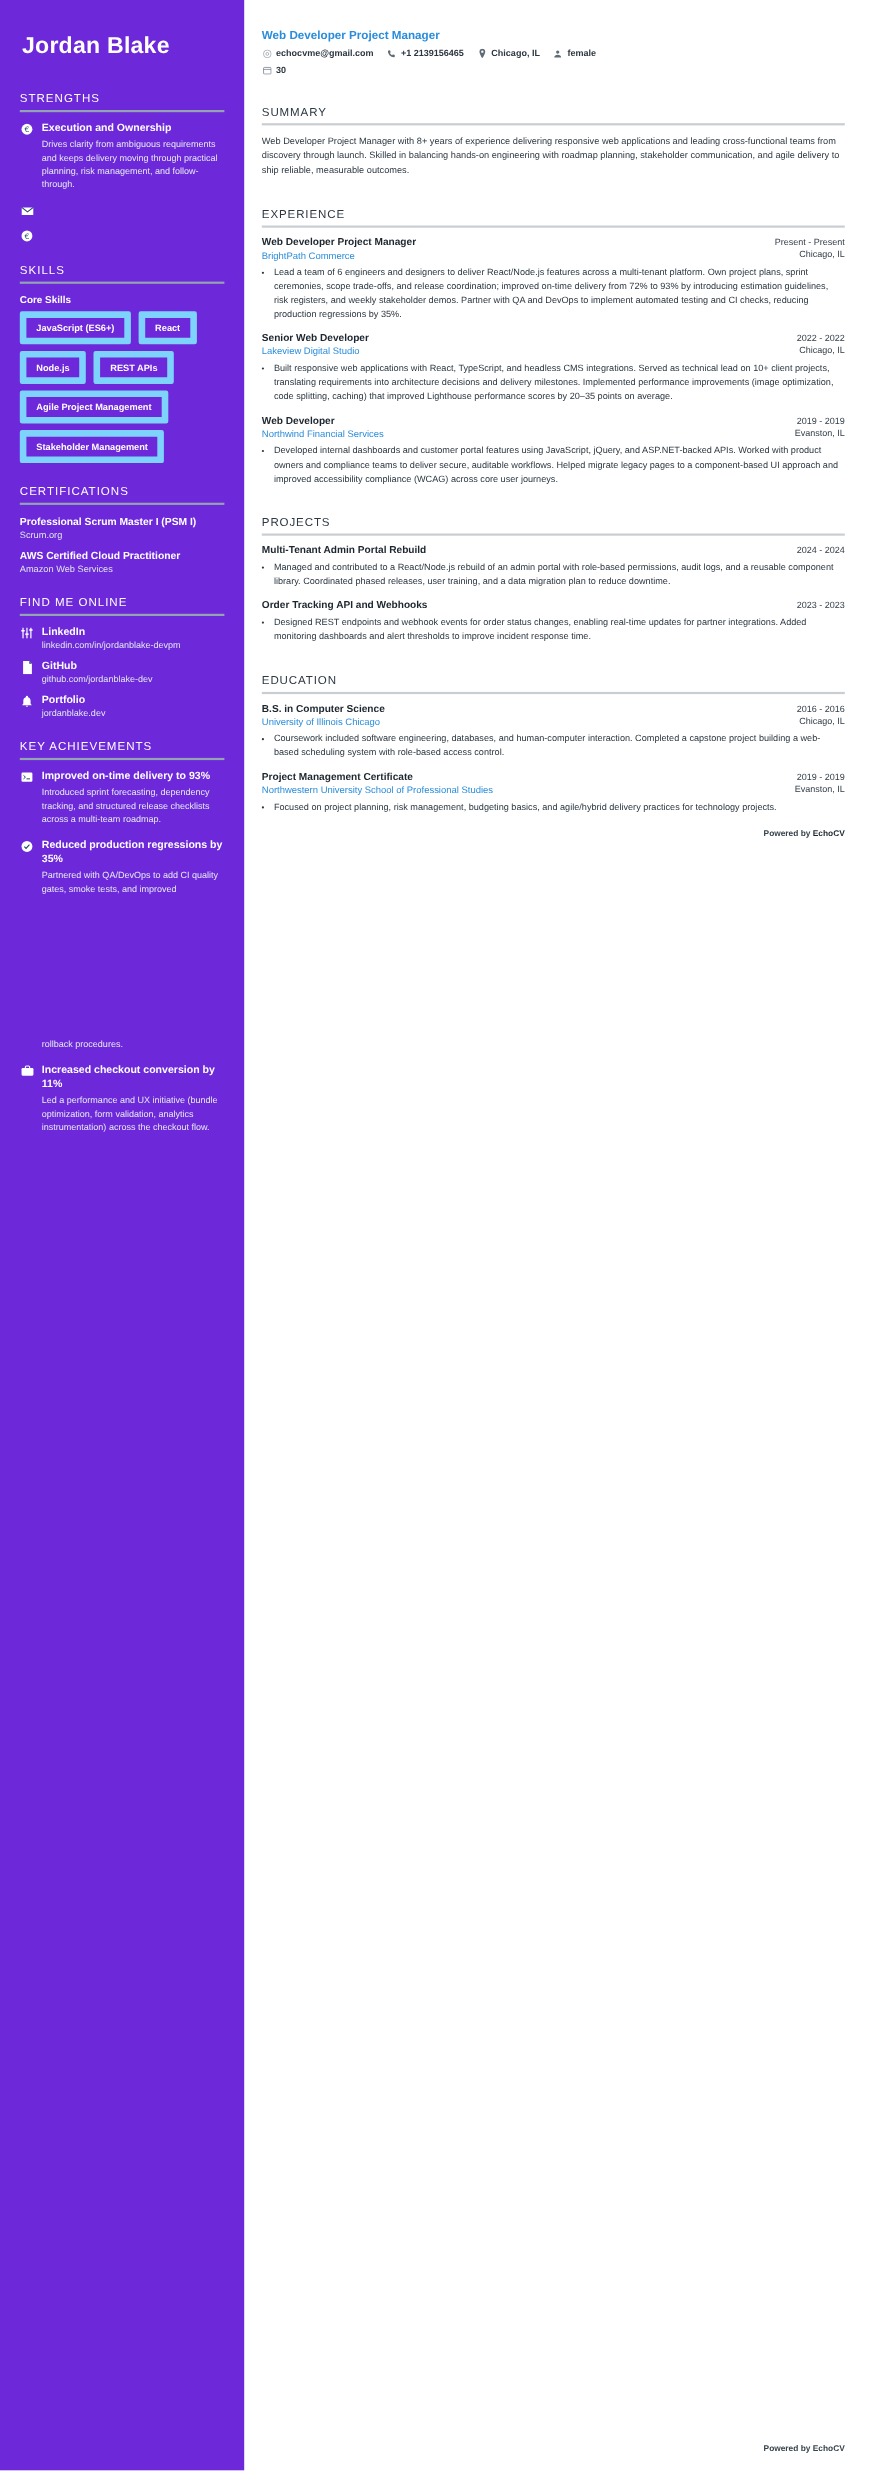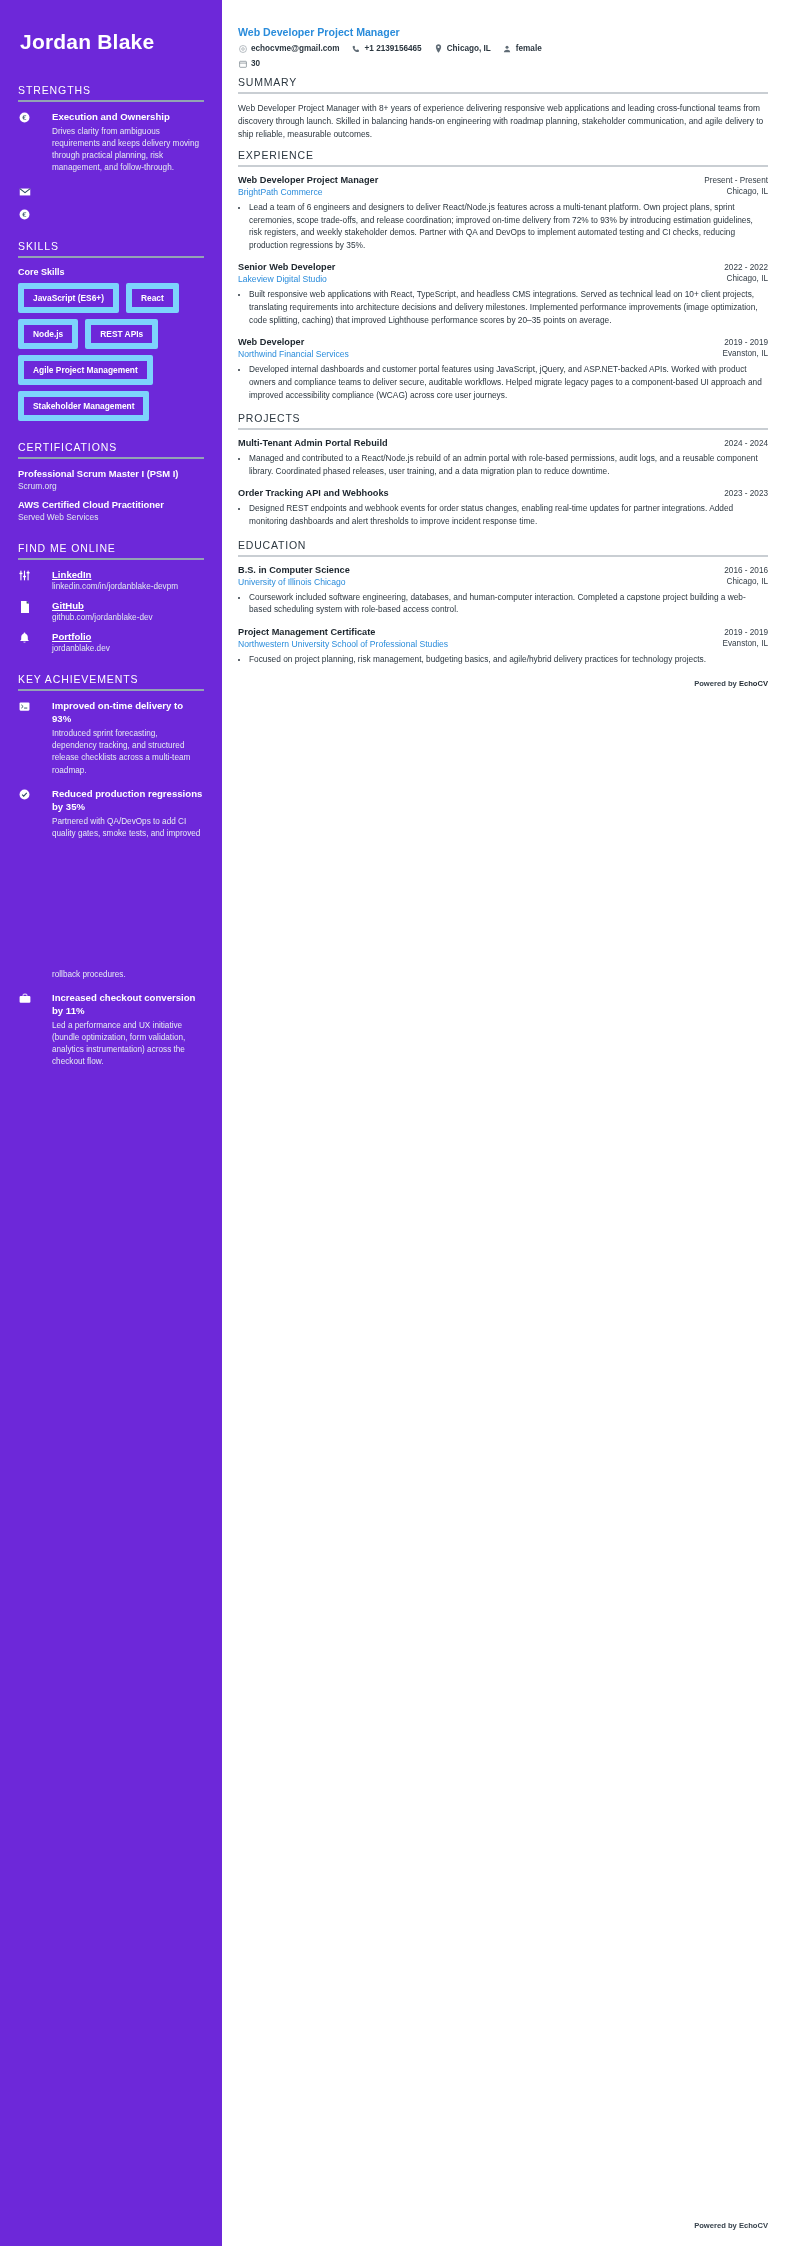--- a/index.html
+++ b/index.html
@@ -49,21 +49,21 @@
 
   .s-item { display: flex; gap: 7px; margin-bottom: 11px; }
   .s-ico {
     flex: 0 0 13px;
     width: 13px;
     padding-top: 1px;
     display: flex;
     justify-content: center;
   }
   .s-ico svg { display: block; }
-  .s-body { flex: 1 1 auto; min-width: 0; margin-left: 14px; }
+  .s-body { flex: 1 1 auto; min-width: 0; }
   .s-title {
     font-size: 9.6px;
     font-weight: bold;
     line-height: 1.35;
     margin-bottom: 2px;
     color: #ffffff;
   }
   .s-desc {
     font-size: 8.2px;
     line-height: 1.48;
@@ -86,21 +86,21 @@
     color: #ffffff;
     white-space: nowrap;
     line-height: 1.2;
   }
 
   .cert { margin-bottom: 8px; }
   .cert-name { font-size: 9.4px; font-weight: bold; line-height: 1.3; }
   .cert-org { font-size: 8.4px; color: #e0e7ee; margin-top: 1px; }
 
   .link-item { display: flex; gap: 7px; margin-bottom: 9px; }
-  .link-title { font-size: 9.6px; font-weight: bold; text-decoration: underline; }
+  .link-title { font-size: 9.6px; font-weight: bold; }
   .link-url { font-size: 8.2px; color: #e2e9f0; margin-top: 2px; }
 
   .spacer-break { height: 118px; }
 
   
   .main {
     flex: 1 1 auto;
     padding: 26px 26px 28px 16px;
     color: #222b33;
     position: relative;
@@ -119,21 +119,21 @@
     gap: 4px 12px;
     font-size: 8.2px;
     font-weight: bold;
     color: #2c3740;
     margin-bottom: 3px;
   }
   .c-pill { display: flex; align-items: center; gap: 4px; }
   .c-ico { width: 9px; display: flex; justify-content: center; }
   .c-ico svg { display: block; }
 
-  .sec { margin-top: 8px; }
+  .sec { margin-top: 28px; }
   .sec-title {
     font-size: 10.5px;
     letter-spacing: 0.8px;
     color: #2c3740;
     margin-bottom: 4px;
   }
   .sec-rule { height: 2px; background: #c9ced3; margin-bottom: 8px; }
 
   .para { font-size: 8.4px; line-height: 1.55; color: #2c3740; }
 
@@ -242,21 +242,21 @@
 
     <section class="side-block">
       <div class="side-sec-title">CERTIFICATIONS</div>
       <div class="side-rule"></div>
       <div class="cert">
         <div class="cert-name">Professional Scrum Master I (PSM I)</div>
         <div class="cert-org">Scrum.org</div>
       </div>
       <div class="cert">
         <div class="cert-name">AWS Certified Cloud Practitioner</div>
-        <div class="cert-org">Served Web Services</div>
+        <div class="cert-org">Amazon Web Services</div>
       </div>
     </section>
 
     <section class="side-block">
       <div class="side-sec-title">FIND ME ONLINE</div>
       <div class="side-rule"></div>
 
       <div class="link-item">
         <span class="s-ico">
           <svg width="11" height="11" viewBox="0 0 16 16" fill="#fff">

